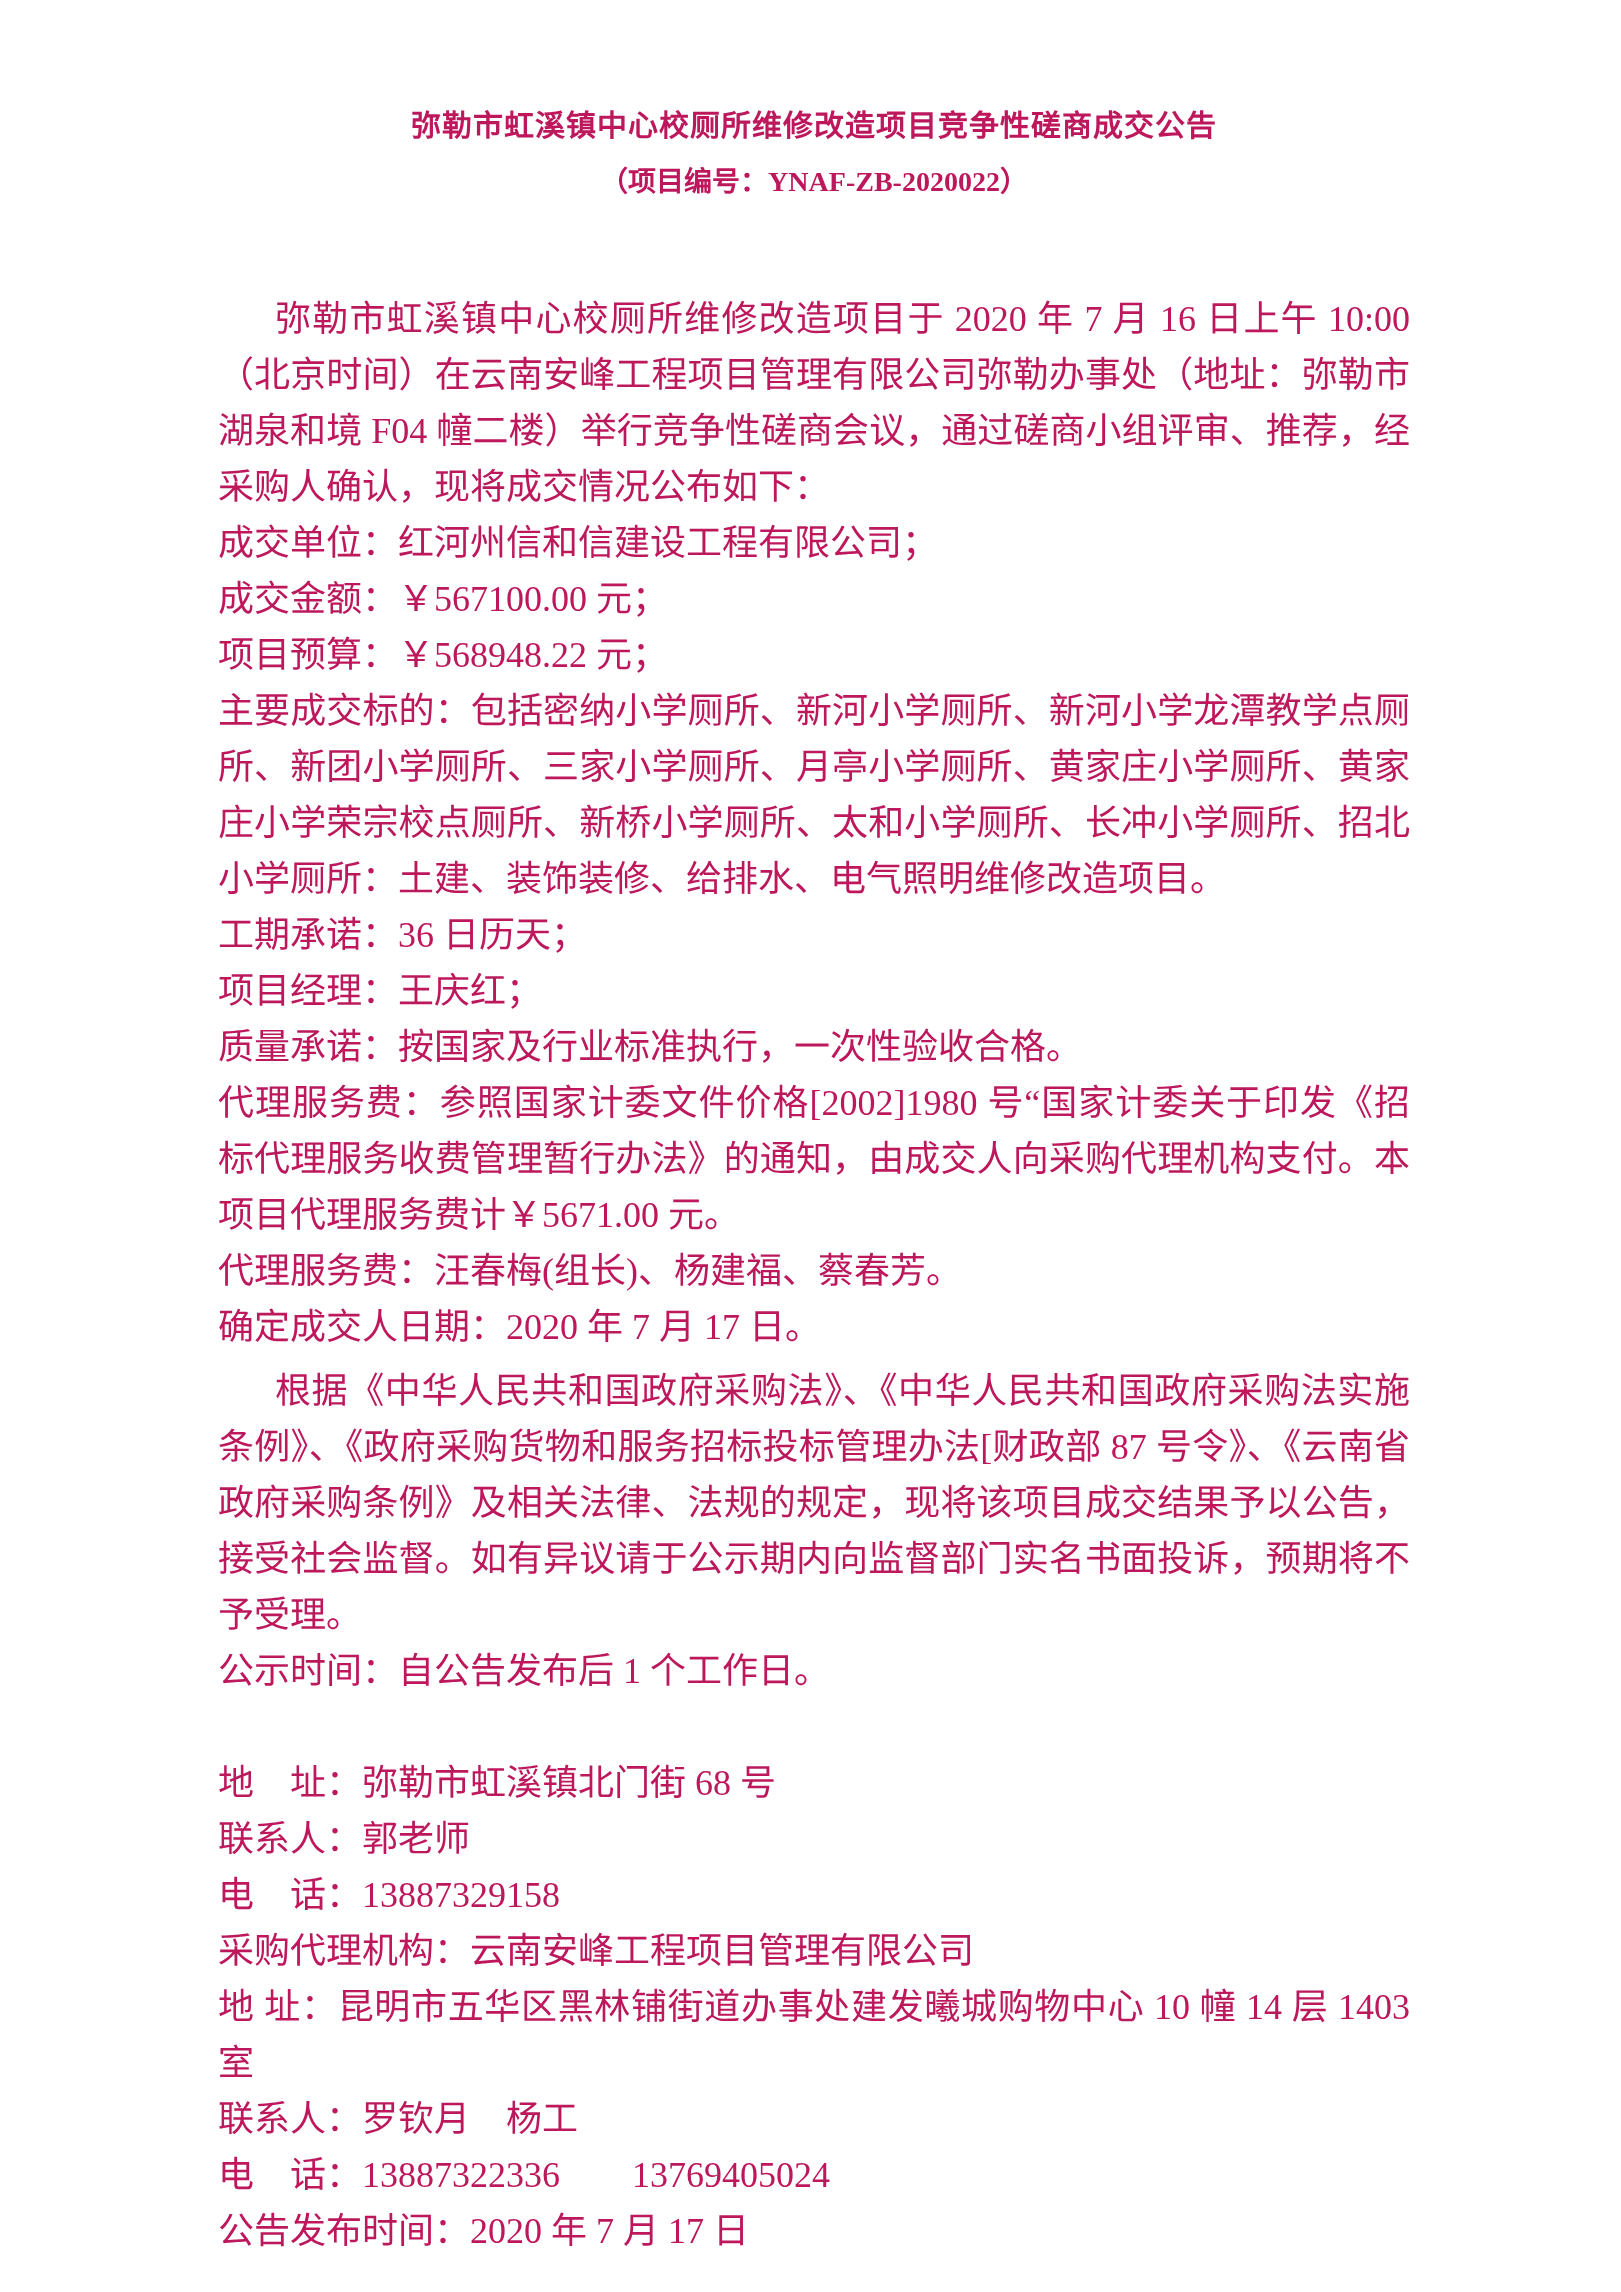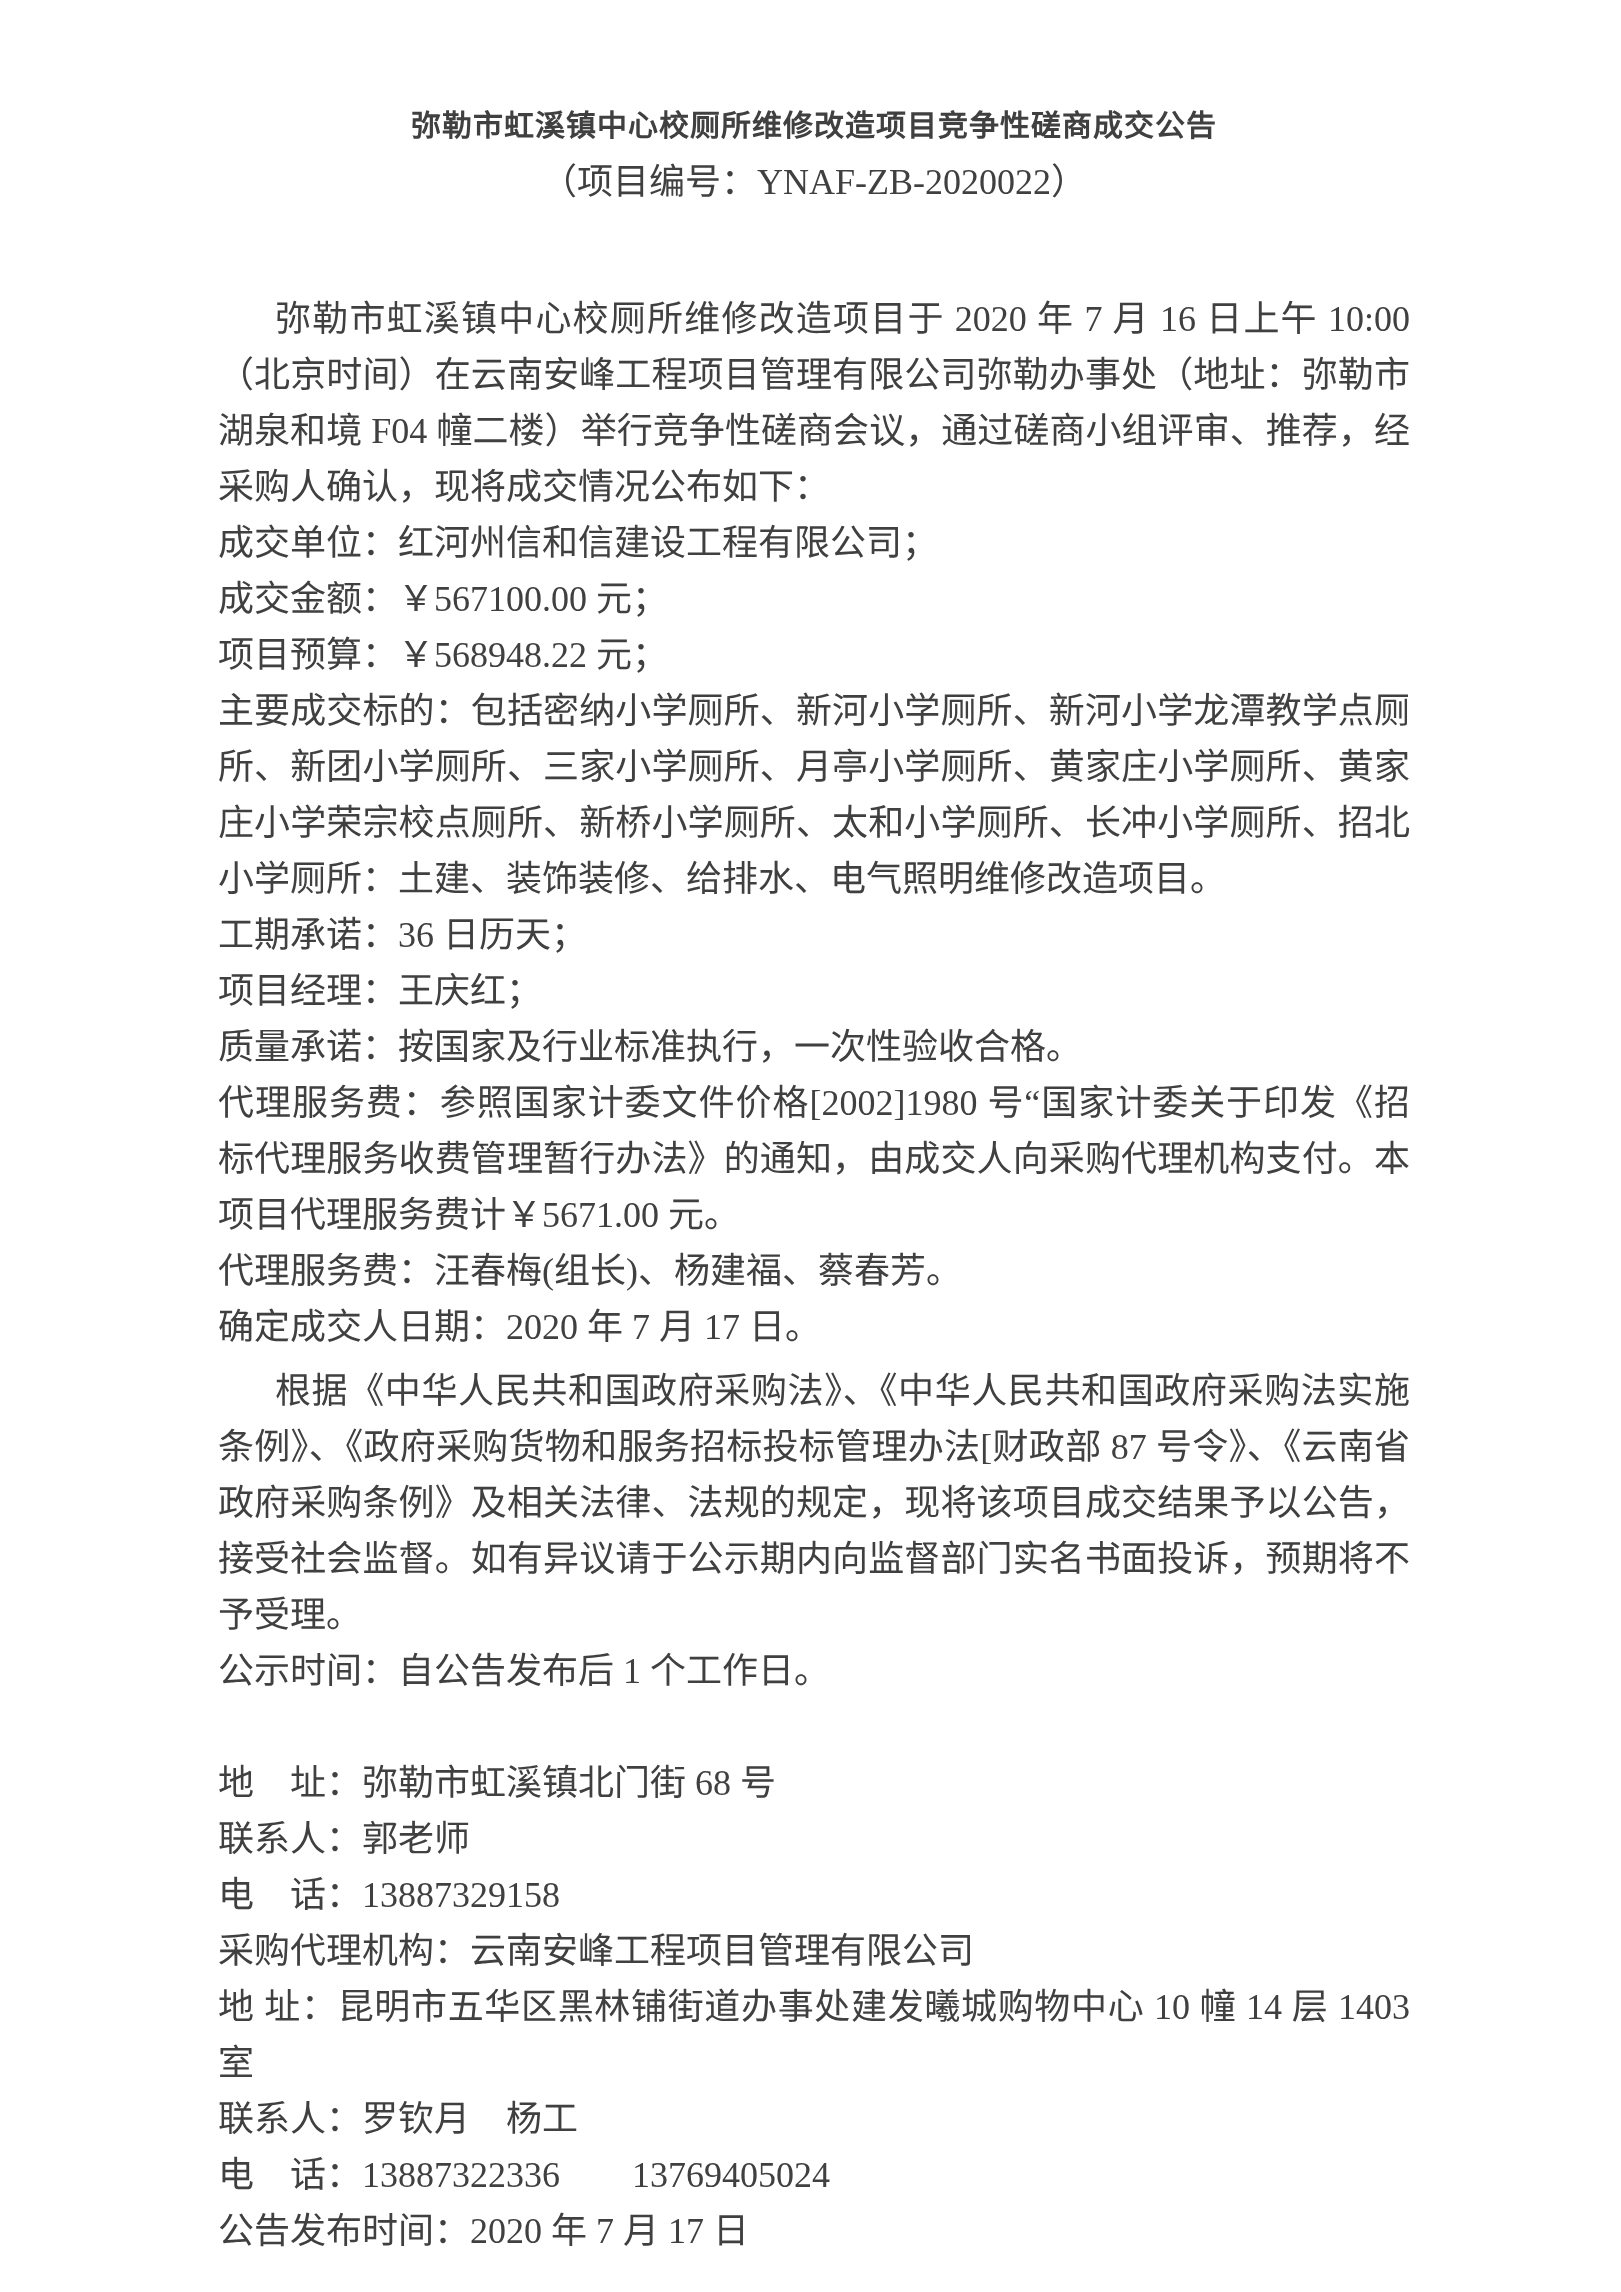--- a/index.html
+++ b/index.html
@@ -9,35 +9,35 @@
   }
   .page {
     position: relative;
     width: 1621px;
     height: 2293px;
     margin: 0 auto;
     background: #ffffff;
     box-sizing: border-box;
     padding: 98px 211px 0 218px;
     font-family: "Liberation Serif", "DejaVu Serif", serif;
-    color: #404040;
+    color: #be185d;
     overflow: hidden;
   }
   .title {
     margin: 0;
     font-size: 30px;
     font-weight: bold;
     text-align: center;
     line-height: 56px;
     letter-spacing: 1px;
   }
   .subtitle {
     margin: 0 0 81px 0;
-    font-size: 36px;
-    font-weight: normal;
+    font-size: 28px;
+    font-weight: bold;
     text-align: center;
     line-height: 56px;
   }
   .para {
     margin: 0;
     font-size: 36px;
     line-height: 56px;
     text-align: justify;
     word-break: break-all;
   }

